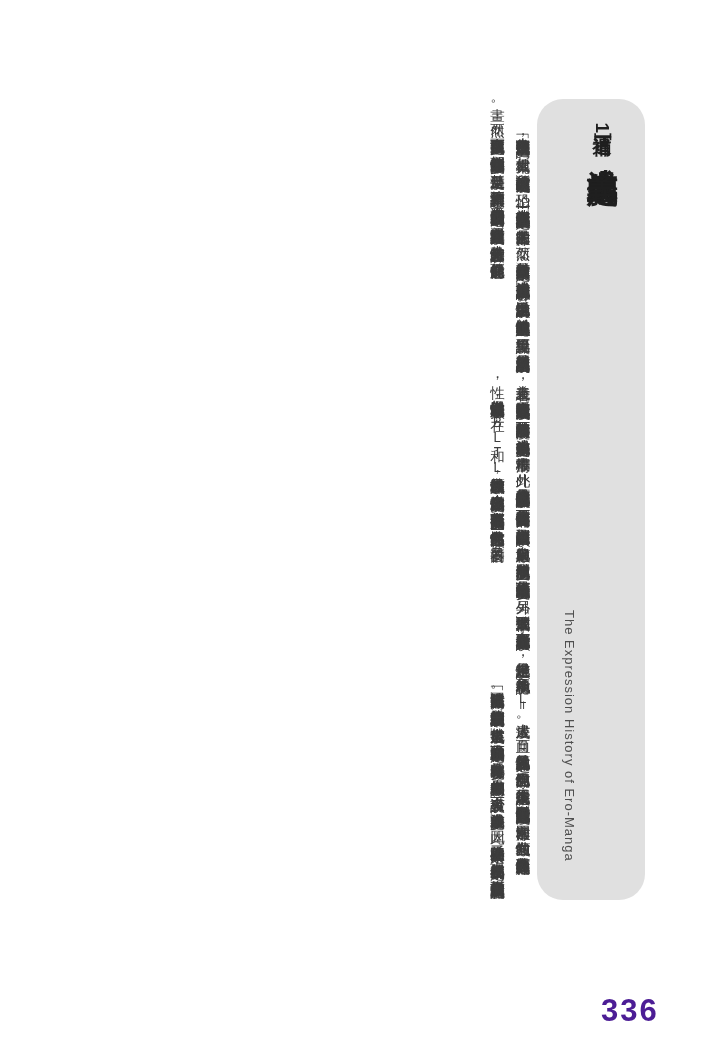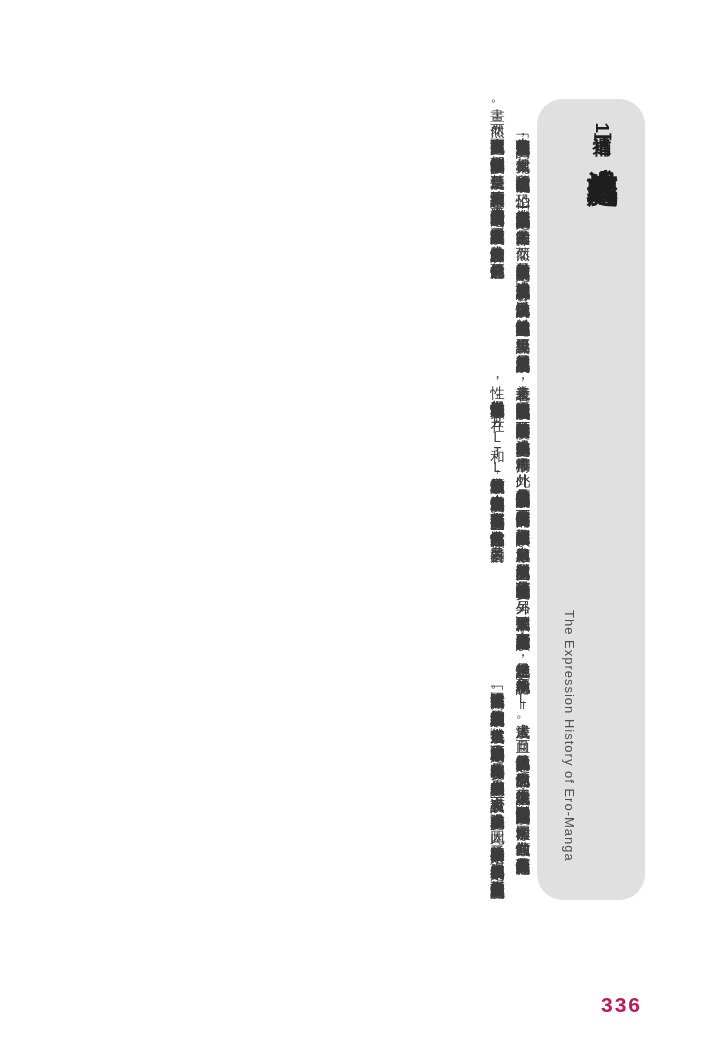--- a/index.html
+++ b/index.html
@@ -76,24 +76,24 @@
   }
   .band-1 { top: 97px; }
   .band-2 { top: 374px; }
   .band-3 { top: 651px; }
 
   
   .page-number {
     position: absolute;
     left: 601px;
     top: 993px;
-    font-size: 21px;
+    font-size: 31px;
     font-weight: bold;
     letter-spacing: 2px;
-    color: #be185d;
+    color: #4c1d95;
   }
 </style>
 </head>
 <body>
 
 <div class="page">
 
   <div class="title-block">
     <div class="title-vertical">
       <span class="title-kicker">［補遺1］</span><span class="title-main">成人漫畫的定義</span>

